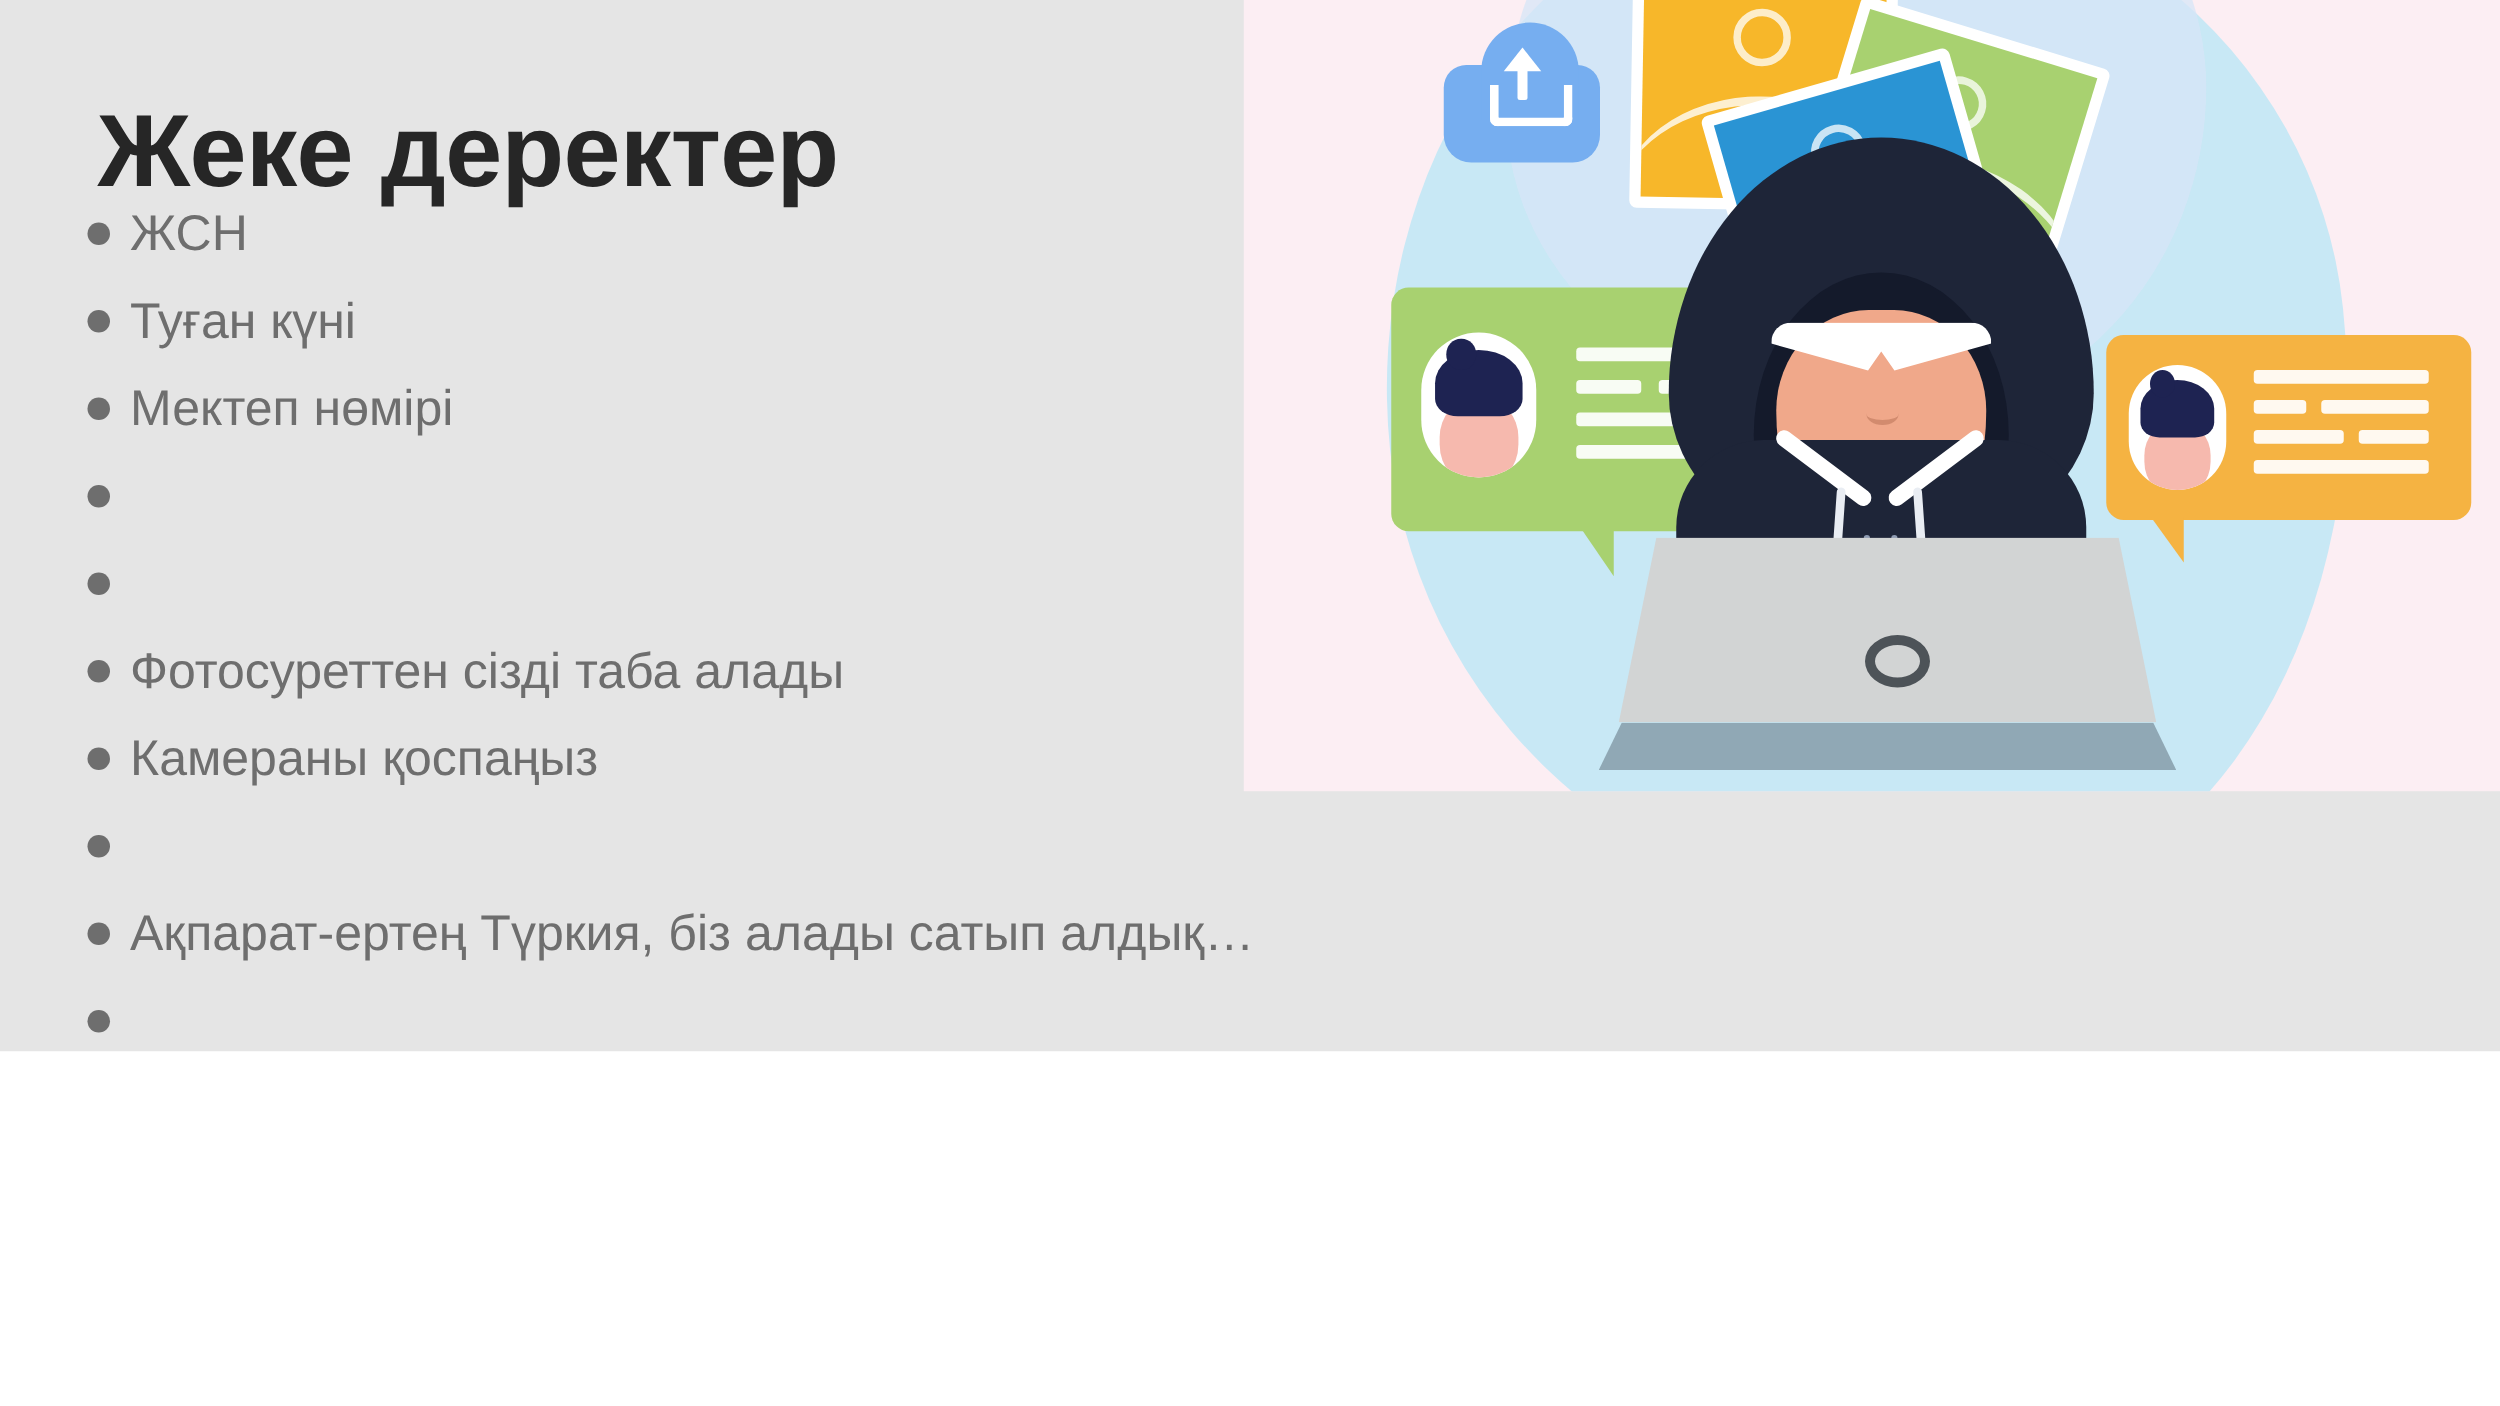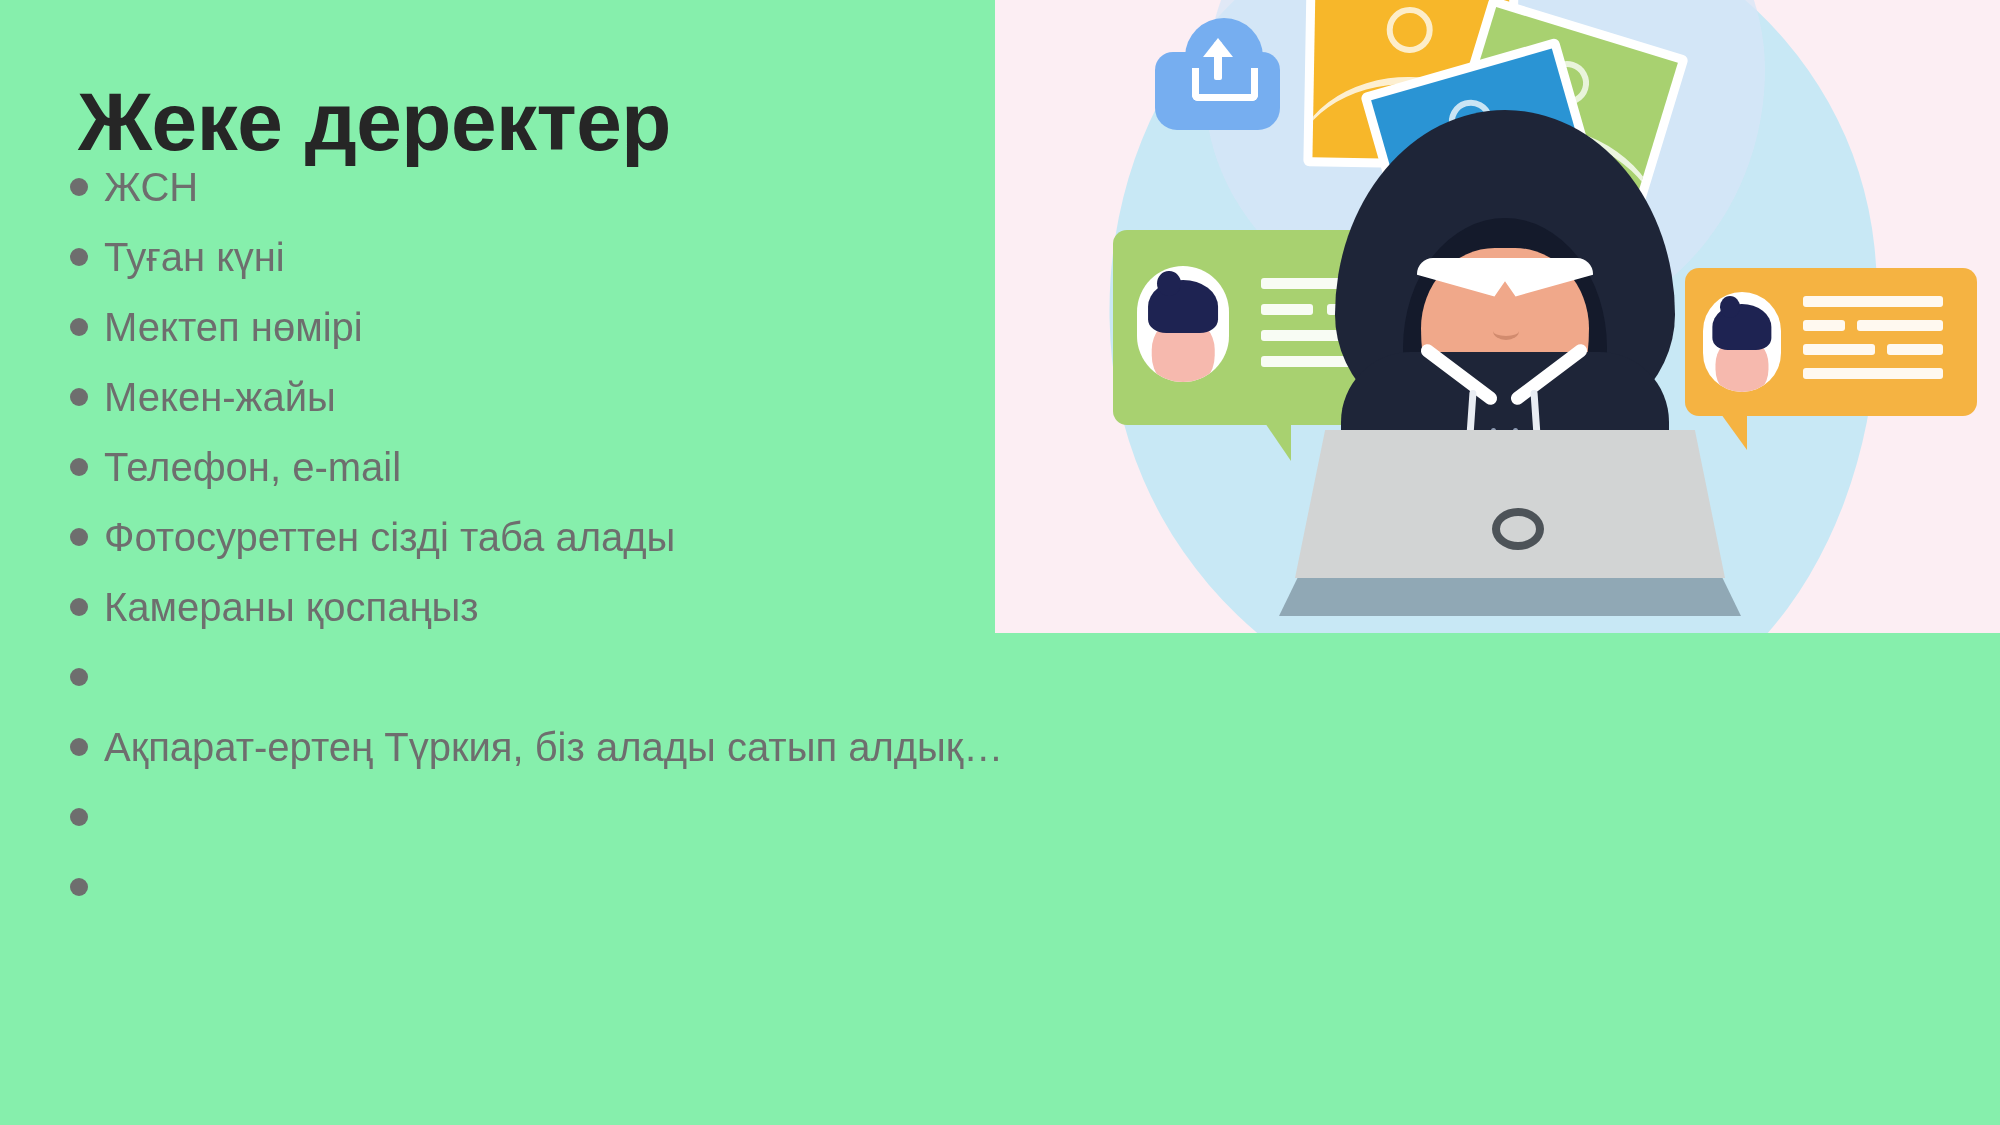--- a/index.html
+++ b/index.html
@@ -9,22 +9,22 @@
   }
   body {
     width: 2000px;
     height: 1125px;
     overflow: hidden;
     font-family: "Liberation Sans", sans-serif;
   }
   .slide {
     position: relative;
     width: 2000px;
-    height: 1125px;
-    background: #86efac;
+    height: 841px;
+    background: #e5e5e5;
     overflow: hidden;
   }
 
   
   .content {
     position: absolute;
     left: 0;
     top: 0;
     width: 1000px;
     height: 1125px;
@@ -367,26 +367,24 @@
       </li>
 
       <li class="bullet-item">
         <span class="bullet-dot"></span>
         <span class="bullet-text">Мектеп нөмірі</span>
       </li>
 
 
       <li class="bullet-item">
         <span class="bullet-dot"></span>
-        <span class="bullet-text">Мекен-жайы</span>
-      </li>
-
-      <li class="bullet-item">
-        <span class="bullet-dot"></span>
-        <span class="bullet-text">Телефон, e-mail</span>
+      </li>
+
+      <li class="bullet-item">
+        <span class="bullet-dot"></span>
       </li>
 
       <li class="bullet-item">
         <span class="bullet-dot"></span>
         <span class="bullet-text">Фотосуреттен сізді таба алады</span>
       </li>
 
       <li class="bullet-item">
         <span class="bullet-dot"></span>
         <span class="bullet-text">Камераны қоспаңыз</span>

